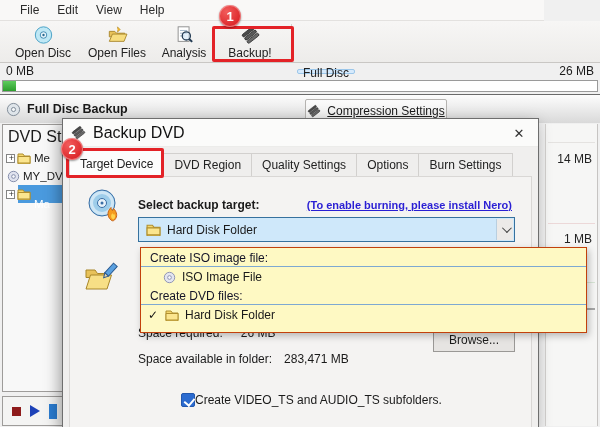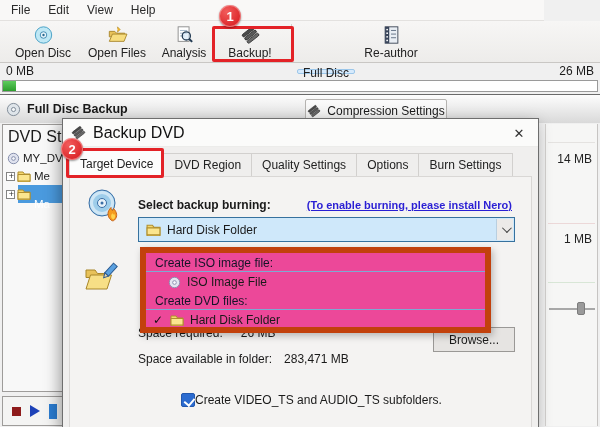--- a/index.html
+++ b/index.html
@@ -4,21 +4,21 @@
 <style>
   * { margin:0; padding:0; box-sizing:border-box; }
   html,body { background:#888; }
   .screen {
     position:relative; width:600px; height:427px; overflow:hidden;
     background:#f0f0f0; font-family:"Liberation Sans","DejaVu Sans",sans-serif;
     color:#1a1a1a; font-size:12px; -webkit-font-smoothing:antialiased;
   }
   
   .menubar { position:absolute; left:0; top:0; width:544px; height:21px;
-    background:#f9f8f7; border-bottom:1px solid #e3e1df; display:flex; align-items:center; padding-left:2px; }
+    background:#f9f8f7; border-bottom:1px solid #e3e1df; display:flex; align-items:center; padding-left:11px; }
   .menu-item { padding:2px 9px; color:#2b2b2b; cursor:default; }
   
   .toolbar { position:absolute; left:0; top:21px; width:600px; height:42px;
     background:linear-gradient(#f7f6f5,#edecea); border-bottom:1px solid #c9c7c4;
     display:flex; align-items:stretch; padding-left:6px; }
   .tbtn { display:flex; flex-direction:column; align-items:center; justify-content:center;
     padding:2px 0 1px; border:1px solid transparent; border-radius:2px; }
   .tbtn .tlabel { margin-top:1px; font-size:12px; color:#222; white-space:nowrap; }
   .tbtn.sel { background:#d6eafc; border-color:#9cc7ea;margin-top:48px; }
   .tb-sep { width:1px; background:#d0cecb; margin:3px 5px; }
@@ -30,21 +30,21 @@
     background:#fff; border:1px solid #9a9a9a; }
   .progress .fill { position:absolute; left:0; top:0; bottom:0; width:13px;
     background:linear-gradient(#5ecb5e,#2d9e2d); }
   
   .sect { position:absolute; left:0; top:94px; width:600px; height:29px;
     background:linear-gradient(#fdfdfd,#d9d9d9); border-top:1px solid #6b6b6b;
     display:flex; align-items:center; padding-left:6px; }
   .sect-title { font-weight:bold; font-size:12.5px; margin-left:6px; }
   .comp-tab { position:absolute; left:305px; top:99px; width:142px; height:23px;
     background:linear-gradient(#fbfbfb,#ededec); border:1px solid #b5b3b0; border-radius:2px;
-    display:flex; align-items:center; justify-content:center; gap:6px; font-size:12px; }
+    display:flex; align-items:center; justify-content:center; gap:6px; font-size:12px;text-decoration:underline; }
   
   .left-panel { position:absolute; left:2px; top:124px; width:64px; height:268px;
     background:#f8f8f8; border:1px solid #9e9c9a; overflow:hidden; }
   .lp-title { padding:3px 0 3px 5px; font-size:16px; white-space:nowrap; }
   .tree-row { position:relative; height:18px; display:flex; align-items:center; white-space:nowrap; font-size:11.5px; }
   .tree-row .plusbox { width:9px; height:9px; border:1px solid #848484; background:#fff;
     margin-left:3px; margin-right:2px; position:relative; flex:none; }
   .plusbox::before { content:"+"; position:absolute; left:0; top:-3px; width:9px; text-align:center;
     font-size:9px; line-height:13px; color:#333; }
   .tree-row.selected .hl { position:absolute; left:15px; top:0; right:0; bottom:0; background:#4a9ade; }
@@ -89,22 +89,22 @@
   .sel-label { position:absolute; left:75px; top:79px; font-weight:bold; font-size:12px; }
   .nero-link { position:absolute; right:26px; top:80px; font-size:11px; font-weight:bold;
     color:#2a1fd4; text-decoration:underline; white-space:nowrap; }
   .combo { position:absolute; left:75px; top:98px; width:377px; height:25px;
     background:#cfe8fa; border:1px solid #36719e; display:flex; align-items:center; padding-left:7px; gap:6px; }
   .combo-text { font-size:12px; }
   .combo-arrow { position:absolute; right:1px; top:1px; bottom:1px; width:17px; background:#eceae8;
     border-left:1px solid #b9cfe0; display:flex; align-items:center; justify-content:center; }
   .chev { width:7px; height:7px; border-right:1.6px solid #444; border-bottom:1.6px solid #444;
     transform:rotate(45deg) translateY(-2px); }
-  .dropdown { position:absolute; left:77px; top:128px; width:351px; height:86px; background:#ec4899;
-    border:6px solid #c2410c; box-shadow:2px 3px 7px rgba(0,0,0,.25); z-index:5; font-size:12px; }
+  .dropdown { position:absolute; left:77px; top:128px; width:447px; height:86px; background:#fef9c3;
+    border:1px solid #c2410c; box-shadow:2px 3px 7px rgba(0,0,0,.25); z-index:5; font-size:12px; }
   .dd-group { padding:3px 4px 1px 9px; color:#141428; border-bottom:1px solid #7ea9d2; }
   .dd-item { display:flex; align-items:center; gap:6px; padding:3px 4px 2px 22px; }
   .dd-item.checked { padding-left:7px; }
   .dd-check { font-size:12px; color:#111; font-weight:bold; width:11px; }
   .space-req { position:absolute; left:75px; top:207px; font-size:12px; z-index:1; white-space:nowrap; }
   .space-req .val { margin-left:18px; }
   .browse-btn { position:absolute; left:370px; top:208px; width:82px; height:25px; background:#e6e4e2;
     border:1px solid #9a9896; display:flex; align-items:center; justify-content:center; font-size:12px; z-index:1; }
   .space-avail { position:absolute; left:75px; top:233px; font-size:12px; white-space:nowrap; }
   .space-avail .val { margin-left:12px; }
@@ -167,34 +167,20 @@
     <div class="tb-sep"></div>
     <div class="tbtn sel" style="width:58px">
       <svg width="23" height="20" viewBox="0 0 24 22">
         <ellipse cx="12" cy="16" rx="9" ry="3" fill="#4c4c4c" stroke="#222" stroke-width=".7"></ellipse>
         <ellipse cx="12" cy="13" rx="9" ry="3" fill="#5c5c5c" stroke="#222" stroke-width=".7"></ellipse>
         <ellipse cx="12" cy="10" rx="9" ry="3" fill="#6c6c6c" stroke="#222" stroke-width=".7"></ellipse>
         <ellipse cx="12" cy="7" rx="9" ry="3" fill="#9aa6ae" stroke="#222" stroke-width=".7"></ellipse>
       </svg>
       <span class="tlabel">Full Disc</span>
     </div>
-    <div class="tbtn" style="width:72px">
-      <svg width="19" height="20" viewBox="0 0 20 22">
-        <rect x="3" y="2" width="14" height="18" fill="#e9eef4" stroke="#3a4454"></rect>
-        <rect x="3" y="2" width="4.5" height="18" fill="#39455a"></rect>
-        <circle cx="5.2" cy="5" r="1" fill="#fff"></circle>
-          <circle cx="5.2" cy="9" r="1" fill="#fff"></circle>
-        <circle cx="5.2" cy="13" r="1" fill="#fff"></circle>
-          <circle cx="5.2" cy="17" r="1" fill="#fff"></circle>
-        <line x1="9.5" y1="6" x2="15" y2="6" stroke="#5c6c80"></line>
-        <line x1="9.5" y1="10" x2="15" y2="10" stroke="#5c6c80"></line>
-        <line x1="9.5" y1="14" x2="15" y2="14" stroke="#5c6c80"></line>
-      </svg>
-      <span class="tlabel">Re-author</span>
-    </div>
   </div>
 
   <div class="cap-row">
     <span class="cap-left">0 MB</span>
     <span class="cap-right">26 MB</span>
   </div>
   <div class="progress">
     <div class="fill"></div>
   </div>
 
@@ -212,33 +198,33 @@
         <rect x="3" y="8.6" width="14" height="3" rx="1.5" fill="#5a5a5a" stroke="#222" stroke-width=".7"></rect>
         <rect x="3" y="12.6" width="14" height="3" rx="1.5" fill="#6a6a6a" stroke="#222" stroke-width=".7"></rect>
       </g>
     </svg>
     <span>Compression Settings</span>
   </div>
 
   <div class="left-panel">
     <div class="lp-title">DVD Struc</div>
     <div class="tree-row">
-      <svg width="13" height="13" viewBox="0 0 14 14" style="margin-left:4px">
-        <circle cx="7" cy="7" r="5.6" fill="#dfe2ee" stroke="#8089a8"></circle>
-        <circle cx="7" cy="7" r="2" fill="#f6f7fb" stroke="#8089a8"></circle>
-      </svg>
-      <span class="tree-label">MY_DV</span>
-    </div>
-    <div class="tree-row">
       <span class="plusbox"></span>
       <svg width="14" height="12" viewBox="0 0 14 12">
         <path d="M1 2 h5 l1.5 2 H13 v8 H1 z" fill="#f5d76e" stroke="#b08f2f"></path>
         <path d="M1 4.5 h12 v6.5 H1 z" fill="#fbe58e" stroke="#b08f2f"></path>
       </svg>
       <span class="tree-label">Me</span>
+    </div>
+    <div class="tree-row">
+      <svg width="13" height="13" viewBox="0 0 14 14" style="margin-left:4px">
+        <circle cx="7" cy="7" r="5.6" fill="#dfe2ee" stroke="#8089a8"></circle>
+        <circle cx="7" cy="7" r="2" fill="#f6f7fb" stroke="#8089a8"></circle>
+      </svg>
+      <span class="tree-label">MY_DV</span>
     </div>
     <div class="tree-row selected">
       <span class="hl"></span>
       <span class="plusbox"></span>
       <svg width="14" height="12" viewBox="0 0 14 12">
         <path d="M1 2 h5 l1.5 2 H13 v8 H1 z" fill="#f5d76e" stroke="#b08f2f"></path>
         <path d="M1 4.5 h12 v6.5 H1 z" fill="#fbe58e" stroke="#b08f2f"></path>
       </svg>
       <span class="tree-label">Ma</span>
     </div>
@@ -294,21 +280,21 @@
 
     <svg class="fpen-icon" width="36" height="32" viewBox="0 0 36 32">
       <path d="M4 9 h9 l2.5 3.5 H27 v4 H4 z" fill="#e8c25a" stroke="#a8862a"></path>
       <path d="M4 28 L8.5 14 h21 l-4.5 14 z" fill="#f7df86" stroke="#a8862a"></path>
       <g transform="rotate(42 26 12)">
         <rect x="23.5" y="1" width="5" height="13" fill="#5aa0e0" stroke="#2a5a90"></rect>
         <path d="M23.5 14 h5 l-2.5 4.5 z" fill="#f0d8a8" stroke="#2a5a90"></path>
       </g>
     </svg>
 
-    <span class="sel-label">Select backup burning:</span>
+    <span class="sel-label">Select backup target:</span>
     <a class="nero-link">(To enable burning, please install Nero)</a>
 
     <div class="combo">
       <svg width="15" height="13" viewBox="0 0 14 12">
         <path d="M1 2 h5 l1.5 2 H13 v8 H1 z" fill="#f5d76e" stroke="#b08f2f"></path>
         <path d="M1 4.5 h12 v6.5 H1 z" fill="#fbe58e" stroke="#b08f2f"></path>
       </svg>
       <span class="combo-text">Hard Disk Folder</span>
       <span class="combo-arrow">
         <span class="chev"></span>

